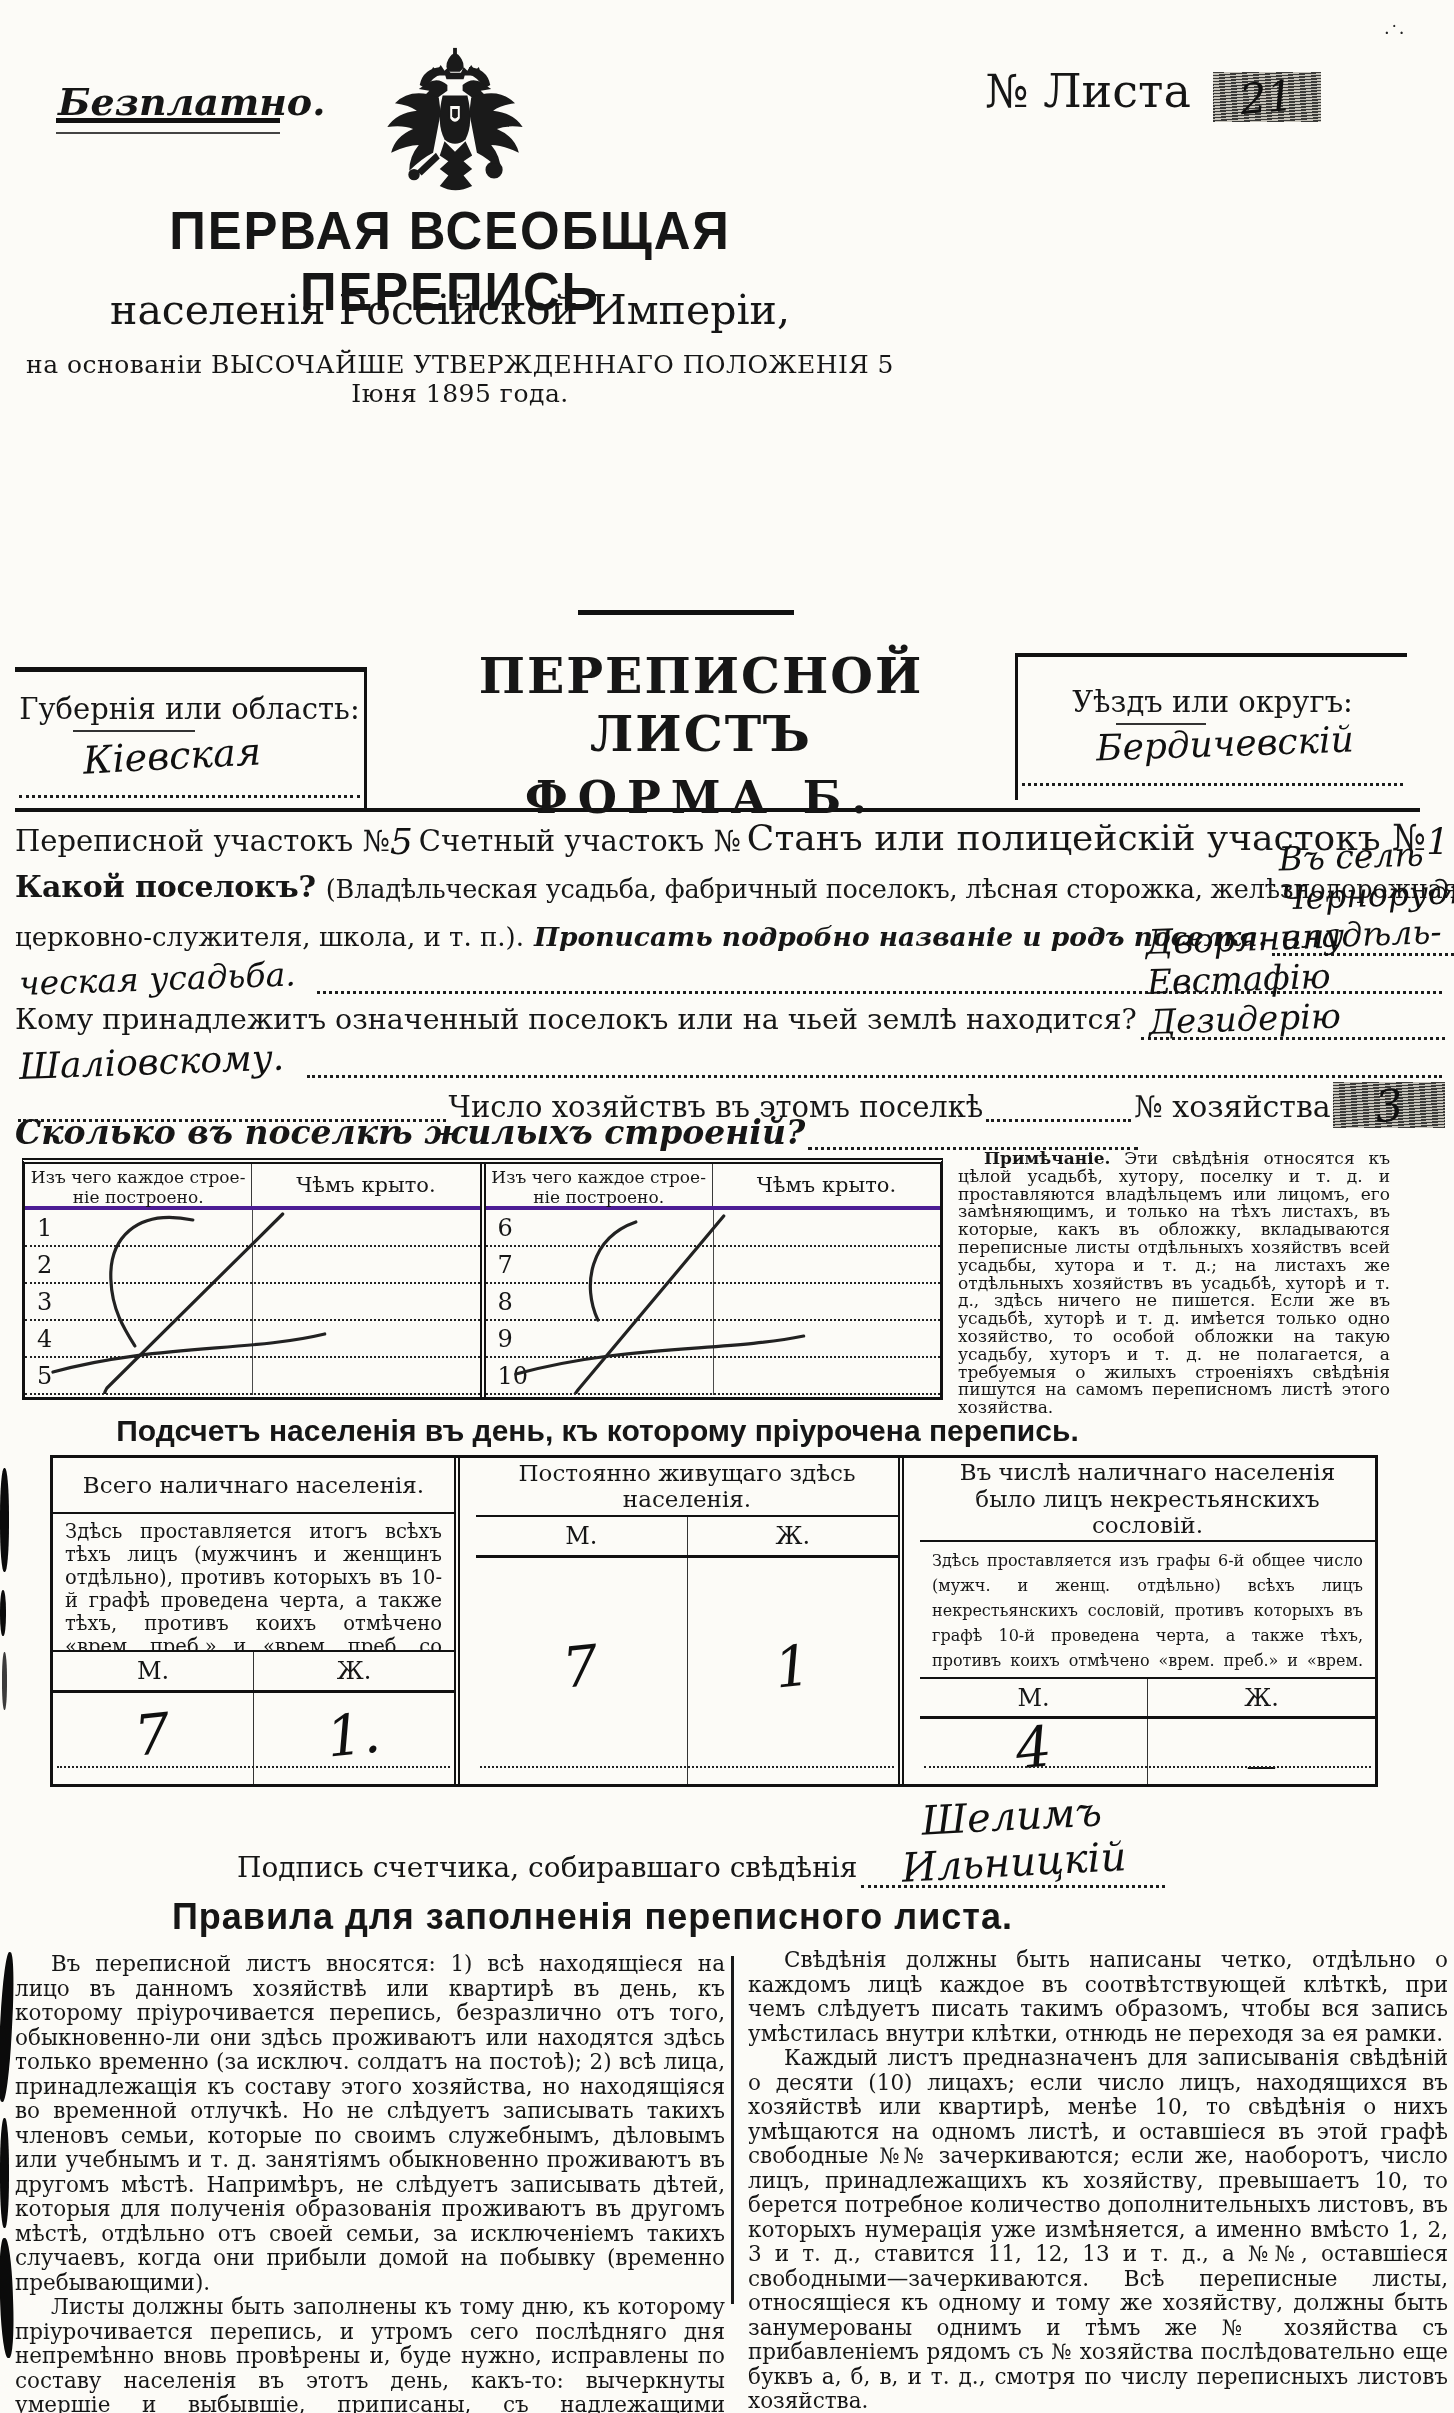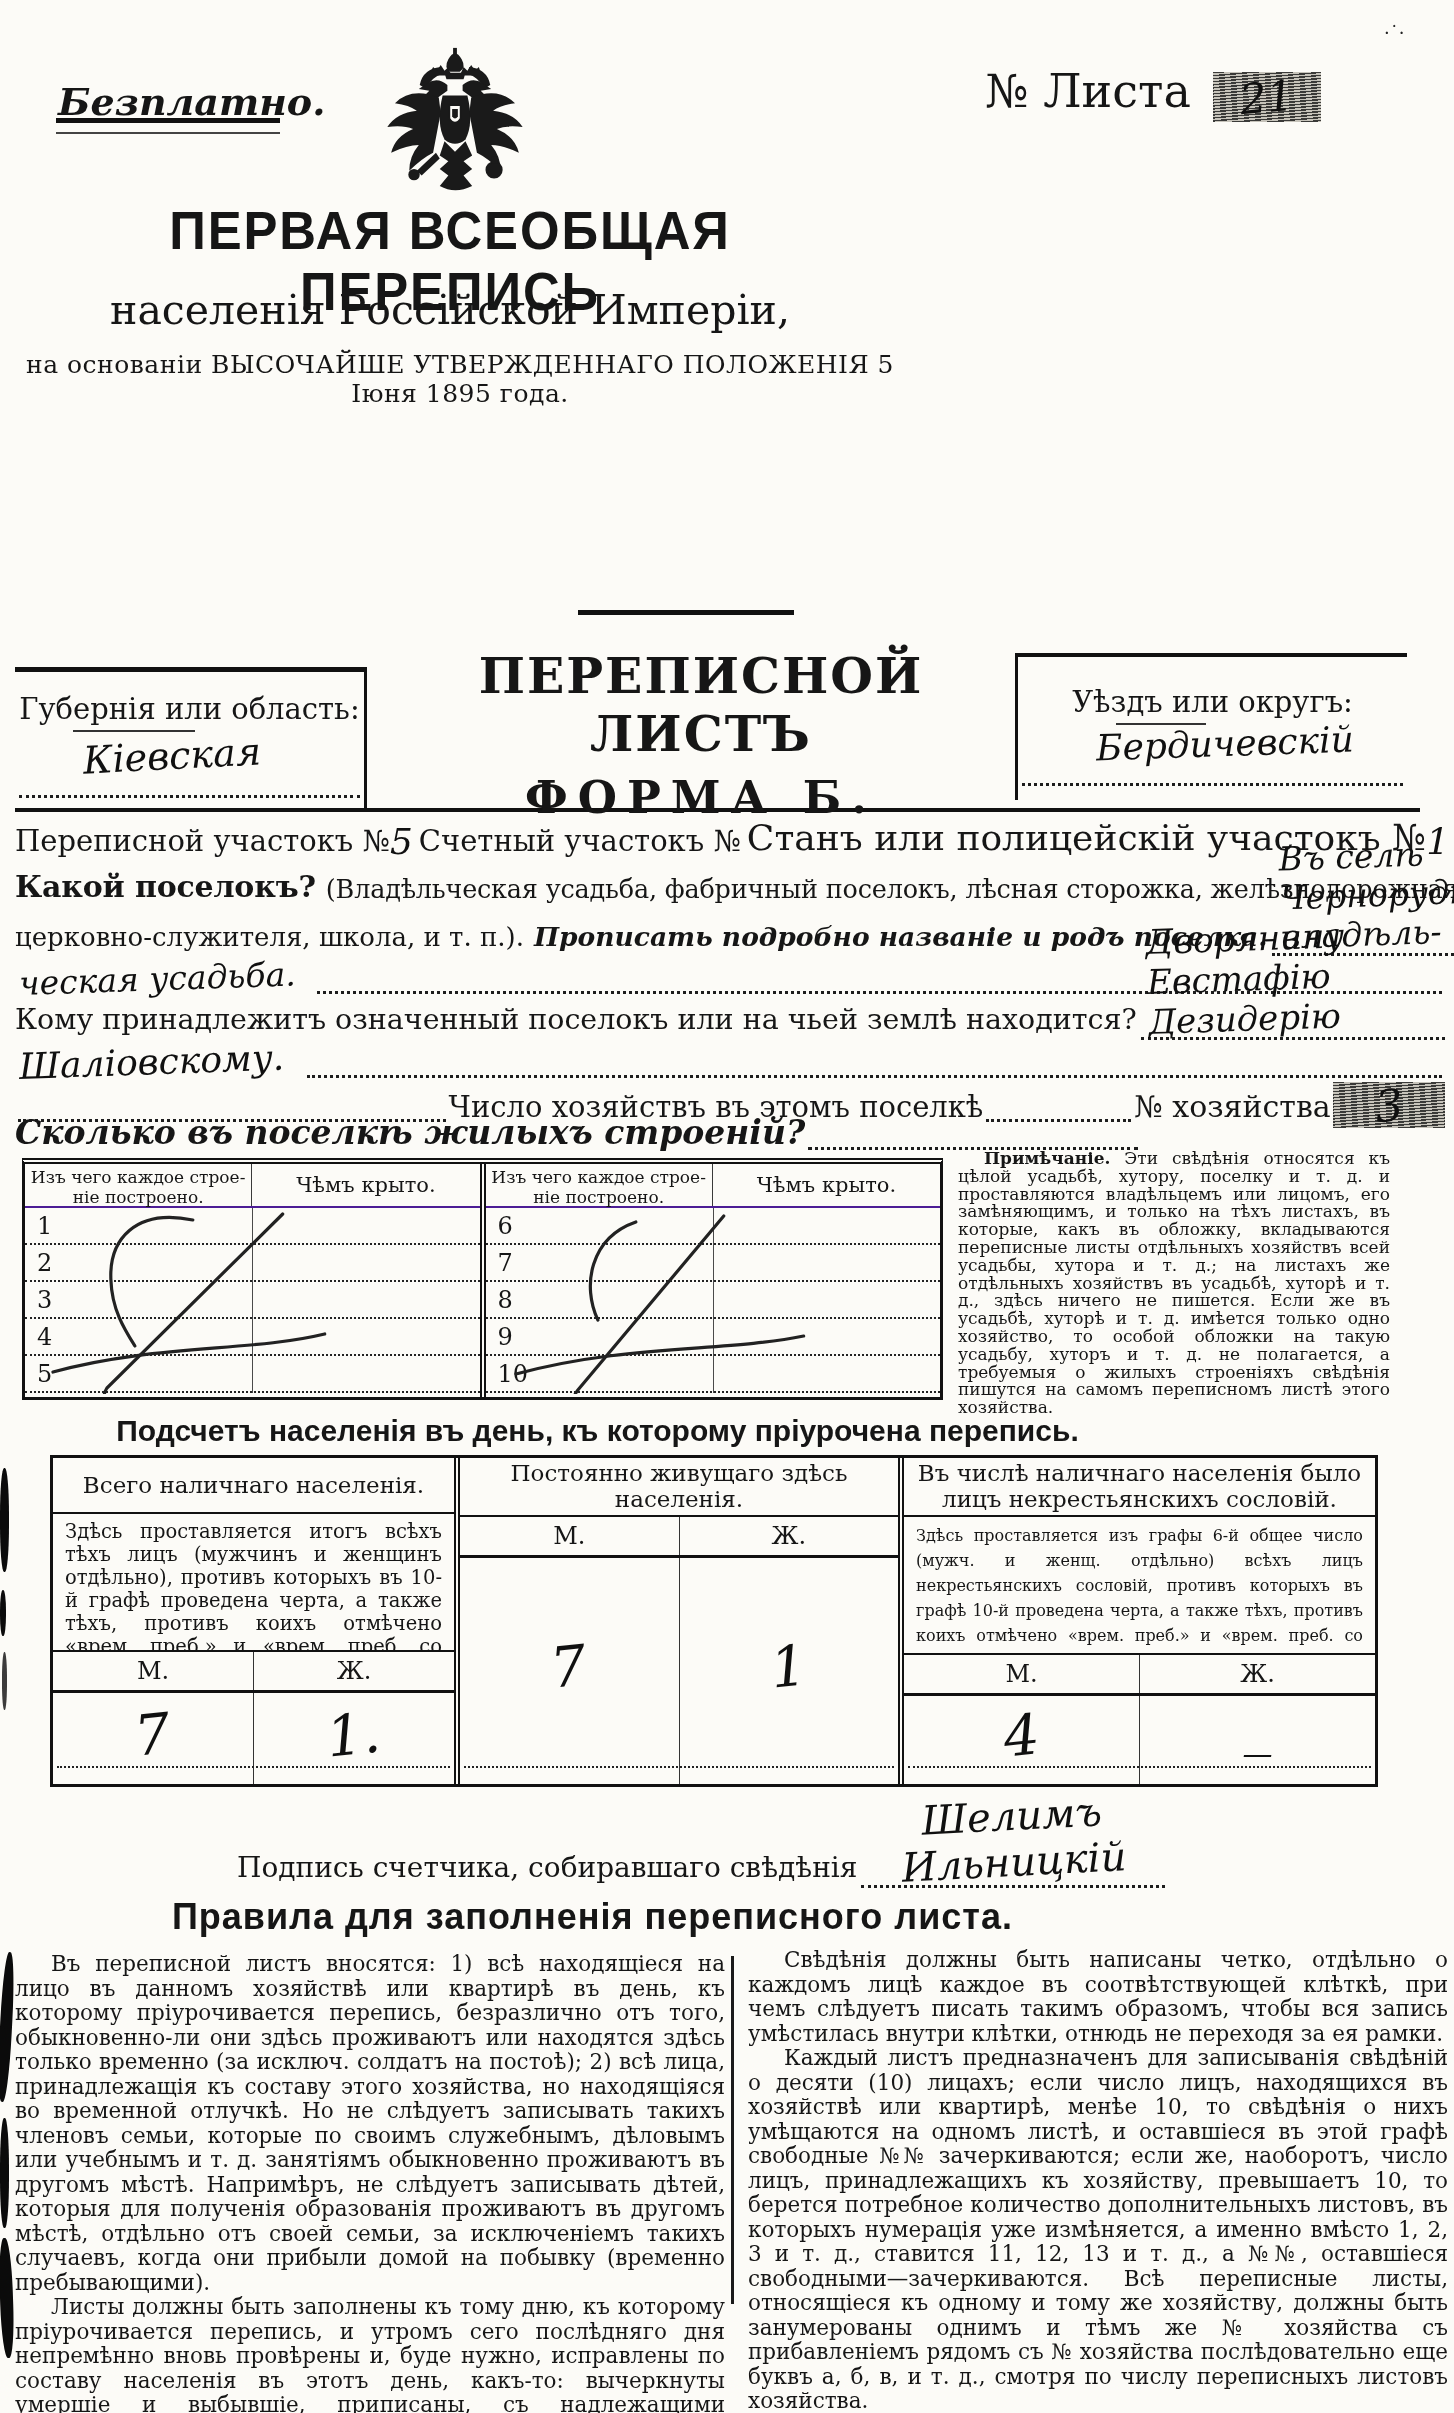--- a/index.html
+++ b/index.html
@@ -13,32 +13,32 @@
   .lead.fx{flex:1;}
   .dotu{border-bottom:3px dotted #1d1d1d;}
   .hatch{background:repeating-linear-gradient(175deg,#3a3a38 0 1.5px,#c6c3ba 1.5px 3px);
          display:flex;align-items:center;justify-content:center;}
   .lbl{padding-bottom:4px;white-space:nowrap;}
   
   .btable{position:absolute;left:22px;top:1158px;width:921px;height:242px;border:3px solid #111;
           border-top:6px double #111;display:flex;box-sizing:border-box;}
   .bhalf{position:relative;flex:1;}
   .bhalf+.bhalf{border-left:6px double #111;}
-  .bhead{height:42px;border-bottom:2px solid #4c1d95;display:flex;}
+  .bhead{height:42px;border-bottom:4px solid #4c1d95;display:flex;}
   .bh-mat{width:50%;border-right:1px solid #3a3a3a;text-align:center;font-size:17px;line-height:1.18;padding-top:3px;box-sizing:border-box;}
   .bh-roof{width:50%;text-align:center;font-size:21px;padding-top:9px;box-sizing:border-box;}
   .brows{position:relative;}
   .bvline{position:absolute;left:50%;top:0;bottom:0;width:1px;background:#4a4a4a;}
   .brow{height:35px;border-bottom:2.5px dotted #222;padding-left:12px;font-size:24px;display:flex;align-items:center;}
   .flourish{position:absolute;left:0;top:42px;width:100%;height:188px;pointer-events:none;}
   
   .ptable{position:absolute;left:50px;top:1455px;width:1328px;height:332px;border:3.5px solid #111;
           display:flex;box-sizing:border-box;}
   .pcol{position:relative;display:flex;flex-direction:column;box-sizing:border-box;}
-  .pcol+.pcol{border-left:6px double #111;}
+  .pcol+.pcol{border-left:6px double #111;padding-left:16px;}
   .phead{min-height:56px;border-bottom:2.5px solid #111;display:flex;align-items:center;justify-content:center;
          text-align:center;font-size:23px;line-height:1.15;padding:2px 10px;box-sizing:border-box;}
   .pdesc{height:138px;font-size:19.5px;line-height:23px;text-align:justify;padding:6px 12px 0;
          box-sizing:border-box;border-bottom:2px solid #111;overflow:hidden;}
   .pmf{height:38px;border-bottom:3.5px solid #111;display:flex;}
   .pmf>div{flex:1;text-align:center;font-size:24px;padding-top:5px;}
   .pmf>div:first-child{border-right:1.5px solid #333;}
   .pvals{flex:1;position:relative;display:flex;}
   .pvals::after{content:'';position:absolute;left:4px;right:4px;bottom:16px;border-bottom:2.5px dotted #222;}
   .pvals>div{flex:1;display:flex;align-items:center;justify-content:center;}

